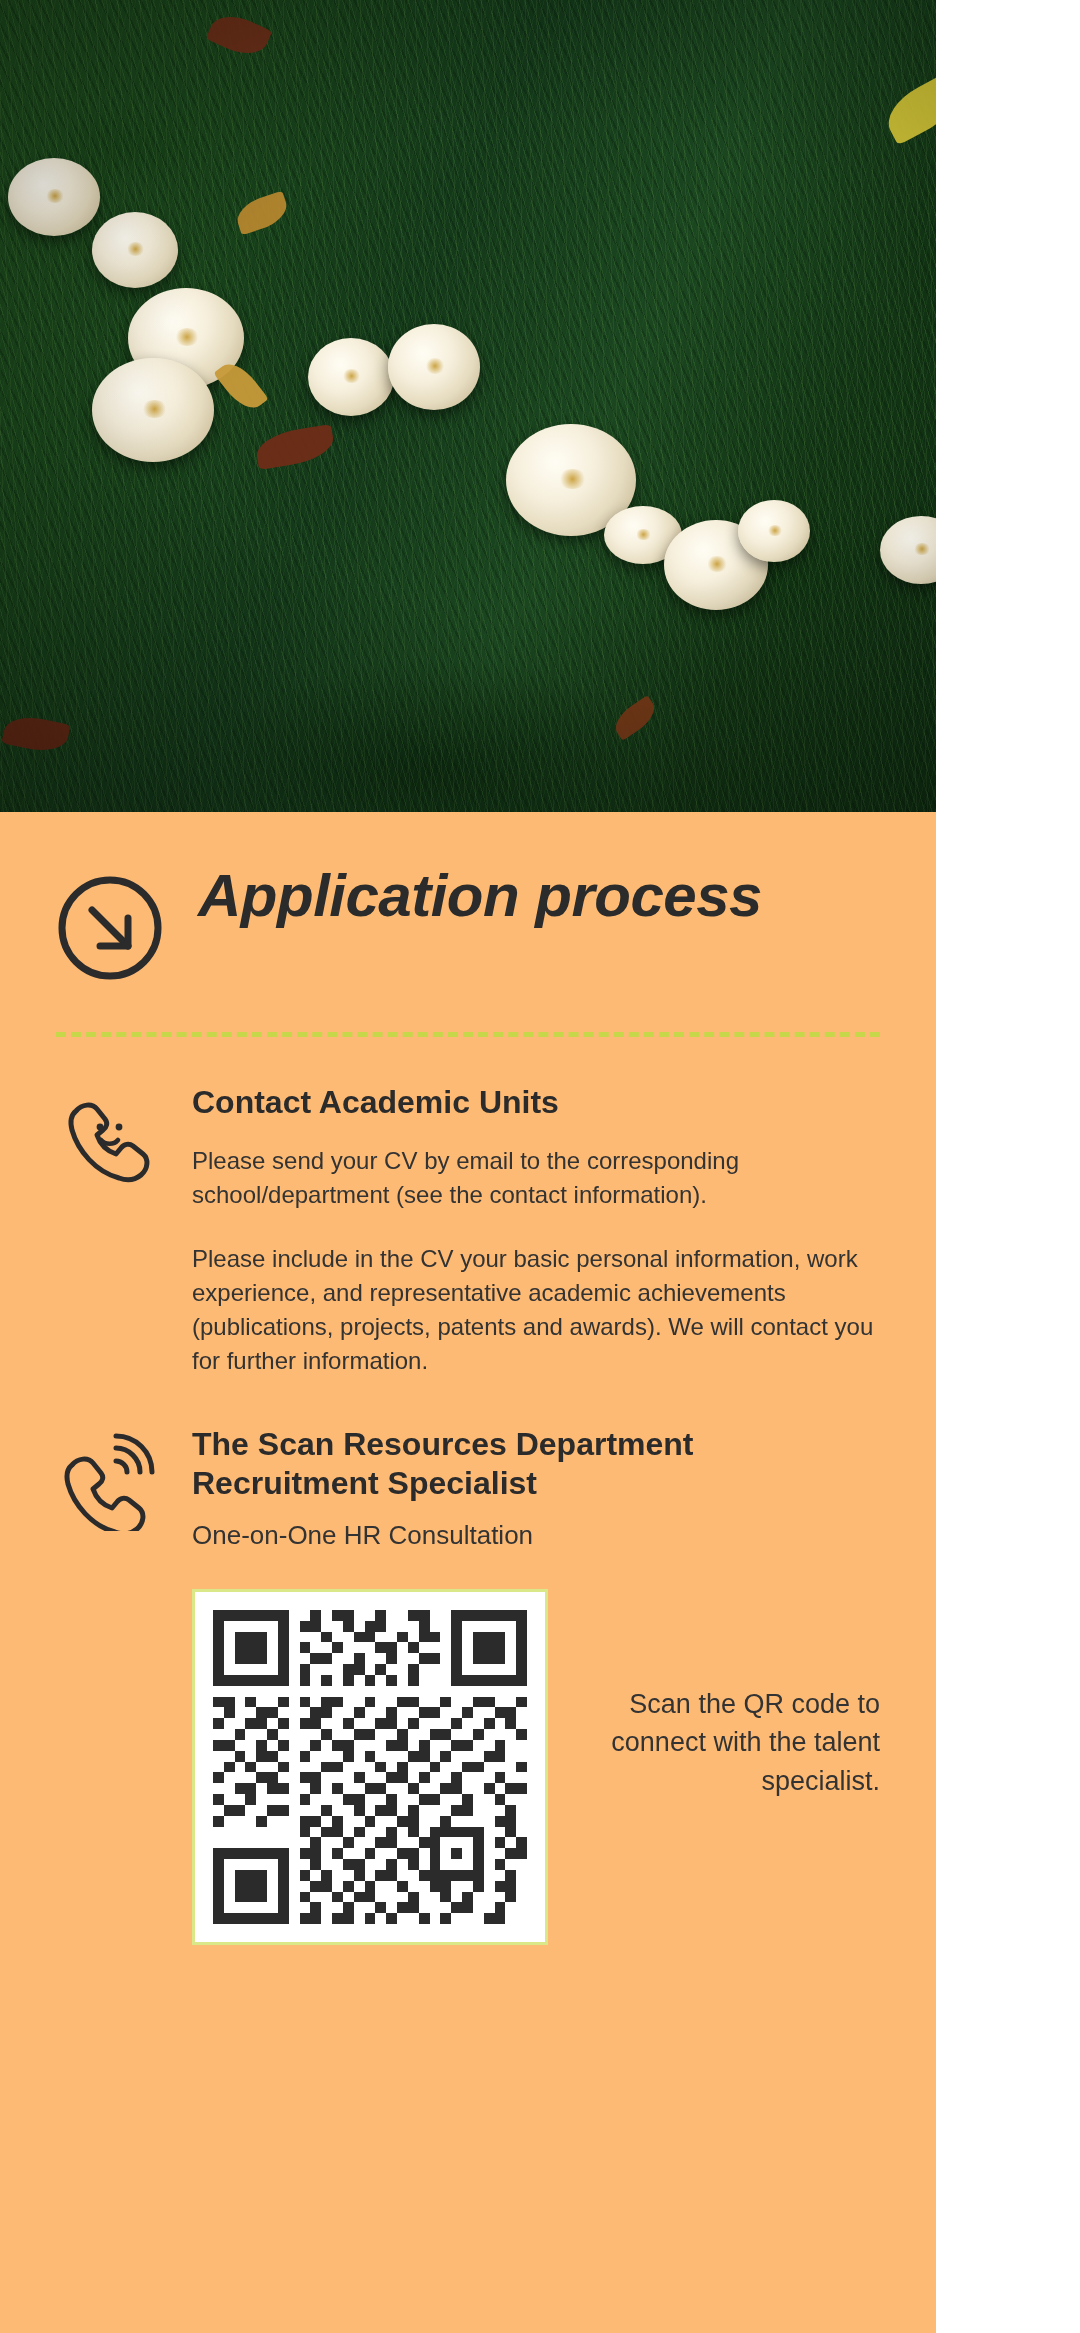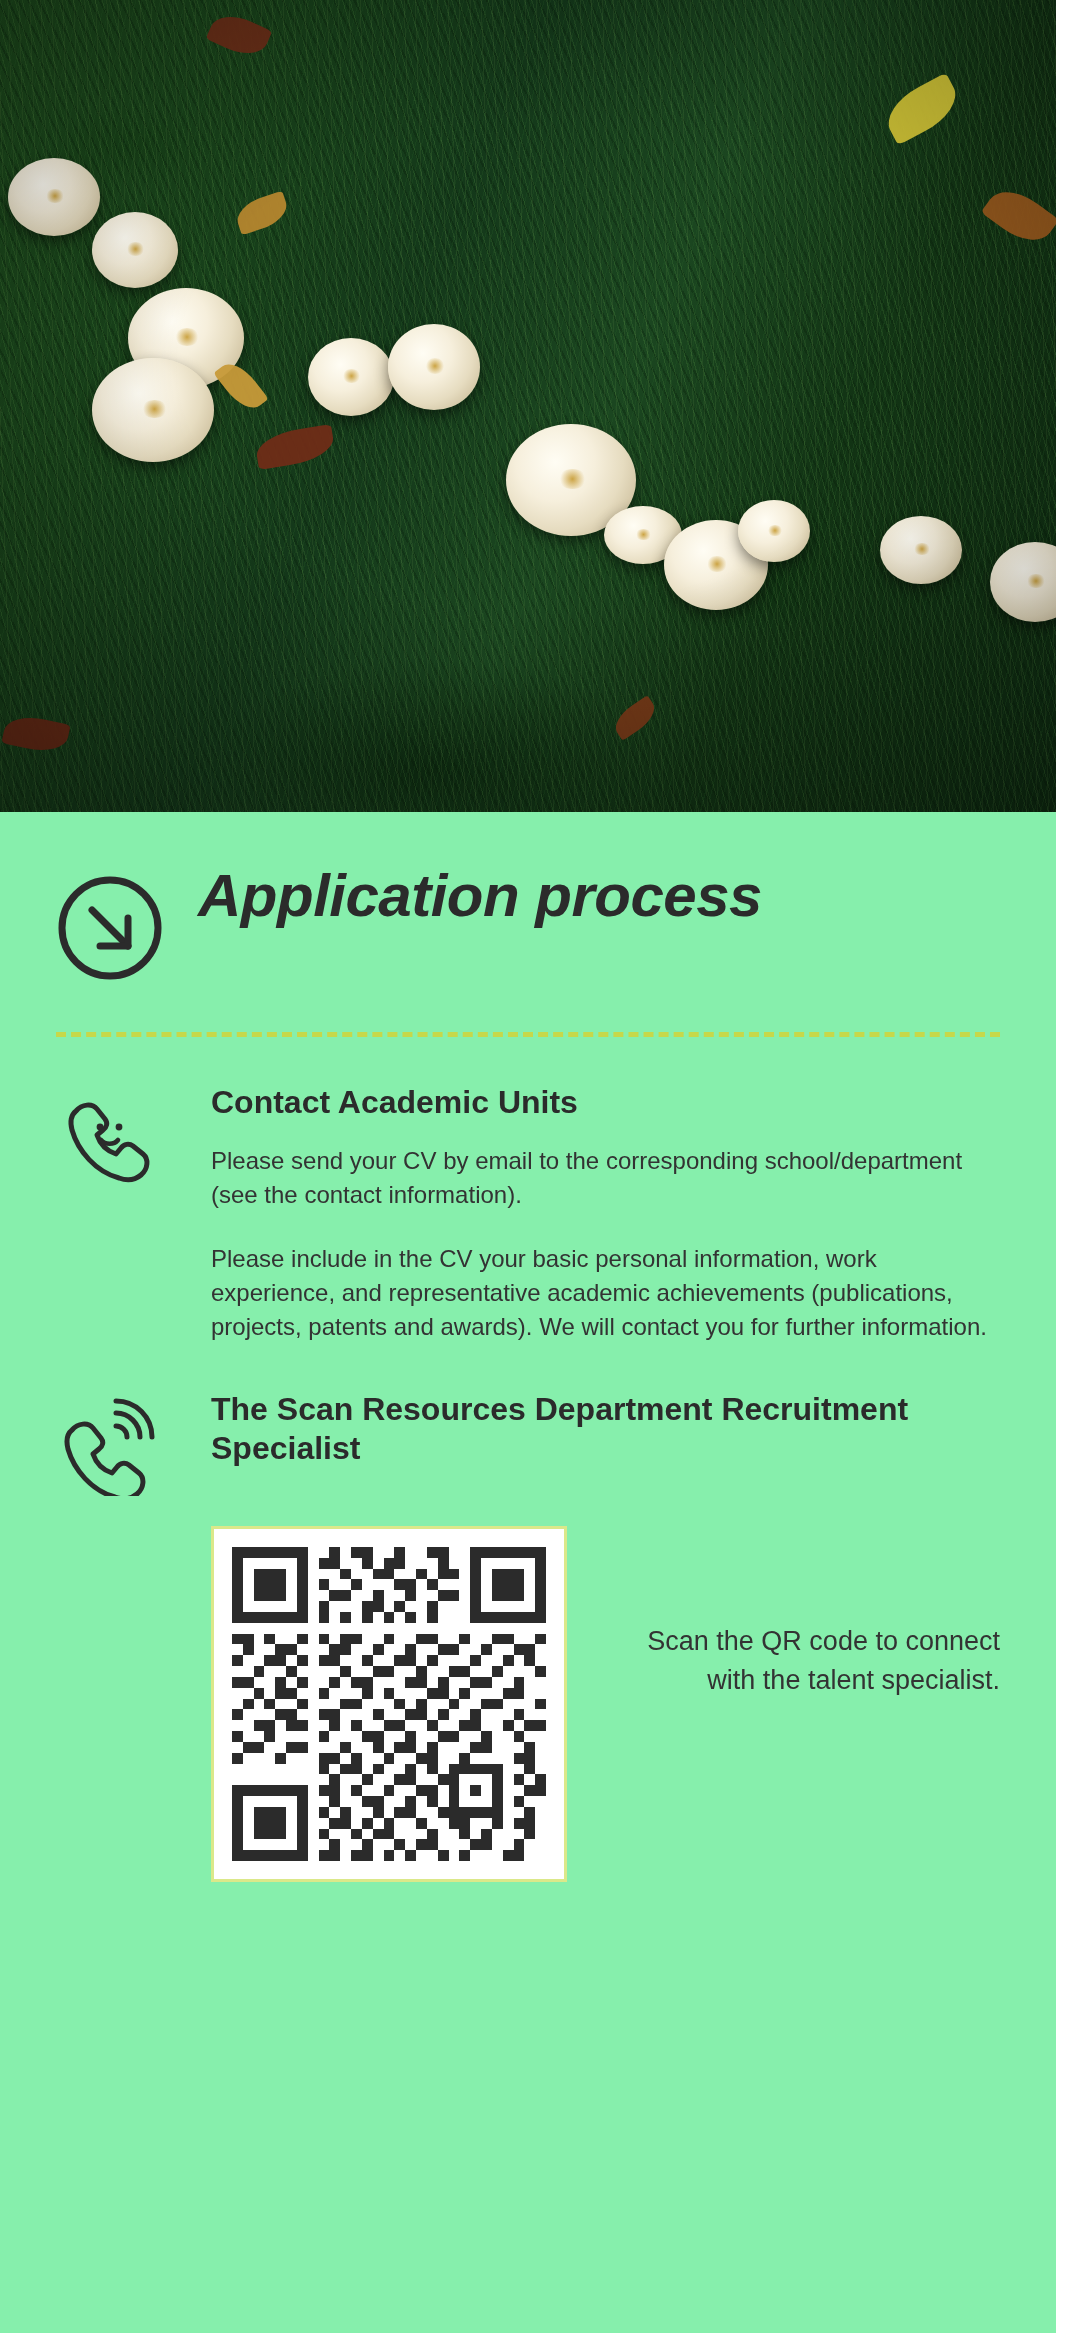--- a/index.html
+++ b/index.html
@@ -5,23 +5,23 @@
   * { box-sizing: border-box; margin: 0; padding: 0; }
   html, body {
     width: 1080px;
     height: 2333px;
     background: #ffffff;
     font-family: "Liberation Sans", sans-serif;
   }
 
   .page {
     position: relative;
-    width: 1056px;
+    width: 936px;
     height: 2333px;
-    background: #86efac;
+    background: #fdba74;
     overflow: hidden;
   }
 
   
   .hero {
     position: relative;
     width: 1080px;
     height: 812px;
     overflow: hidden;
     background: #0d2a10;
@@ -96,21 +96,21 @@
     border-top: 5px dashed #c6d84a;
     width: 100%;
   }
 
   .block {
     display: flex;
     gap: 28px;
     padding-top: 46px;
   }
   .block .ico { flex: 0 0 108px; padding-top: 6px; }
-  .block .body { flex: 1 1 auto; margin-left: 19px; }
+  .block .body { flex: 1 1 auto; }
 
   .sec-title {
     font-weight: 700;
     font-size: 32px;
     line-height: 1.22;
     color: #2b2b2b;
     margin-bottom: 22px;
   }
   .para {
     font-size: 24px;
@@ -219,20 +219,21 @@
       <div class="ico">
         <svg width="100" height="100" viewBox="0 0 100 100" fill="none">
           <path d="M16 34c6-7 16-8 21-2l8 10c3 4 2 8-2 11l-6 5c3 9 10 16 19 19l5-6c3-4 8-5 12-2l10 8c6 5 5 15-2 21-6 5-14 6-22 3C36 95 18 74 12 53c-2-8-1-15 4-19z" stroke="#2b2b2b" stroke-width="5" stroke-linejoin="round"></path>
           <path d="M60 30c6 0 11 5 11 11" stroke="#2b2b2b" stroke-width="5" stroke-linecap="round"></path>
           <path d="M60 17c13 0 24 11 24 24" stroke="#2b2b2b" stroke-width="5" stroke-linecap="round"></path>
           <path d="M60 5c20 0 36 16 36 36" stroke="#2b2b2b" stroke-width="5" stroke-linecap="round"></path>
         </svg>
       </div>
       <div class="body">
         <div class="sec-title">The Scan Resources Department Recruitment Specialist</div>
+        <div class="sub-note">One-on-One HR Consultation</div>
 
         <div class="qr-row">
           <div class="qr-box">
             <svg viewBox="0 0 29 29" shape-rendering="crispEdges" aria-label="qr-code">
               <rect width="29" height="29" fill="#ffffff"></rect>
               <g fill="#2b2b2b">
 
                 <rect x="0" y="0" width="7" height="1"></rect>
                   <rect x="0" y="6" width="7" height="1"></rect>
                 <rect x="0" y="0" width="1" height="7"></rect>

